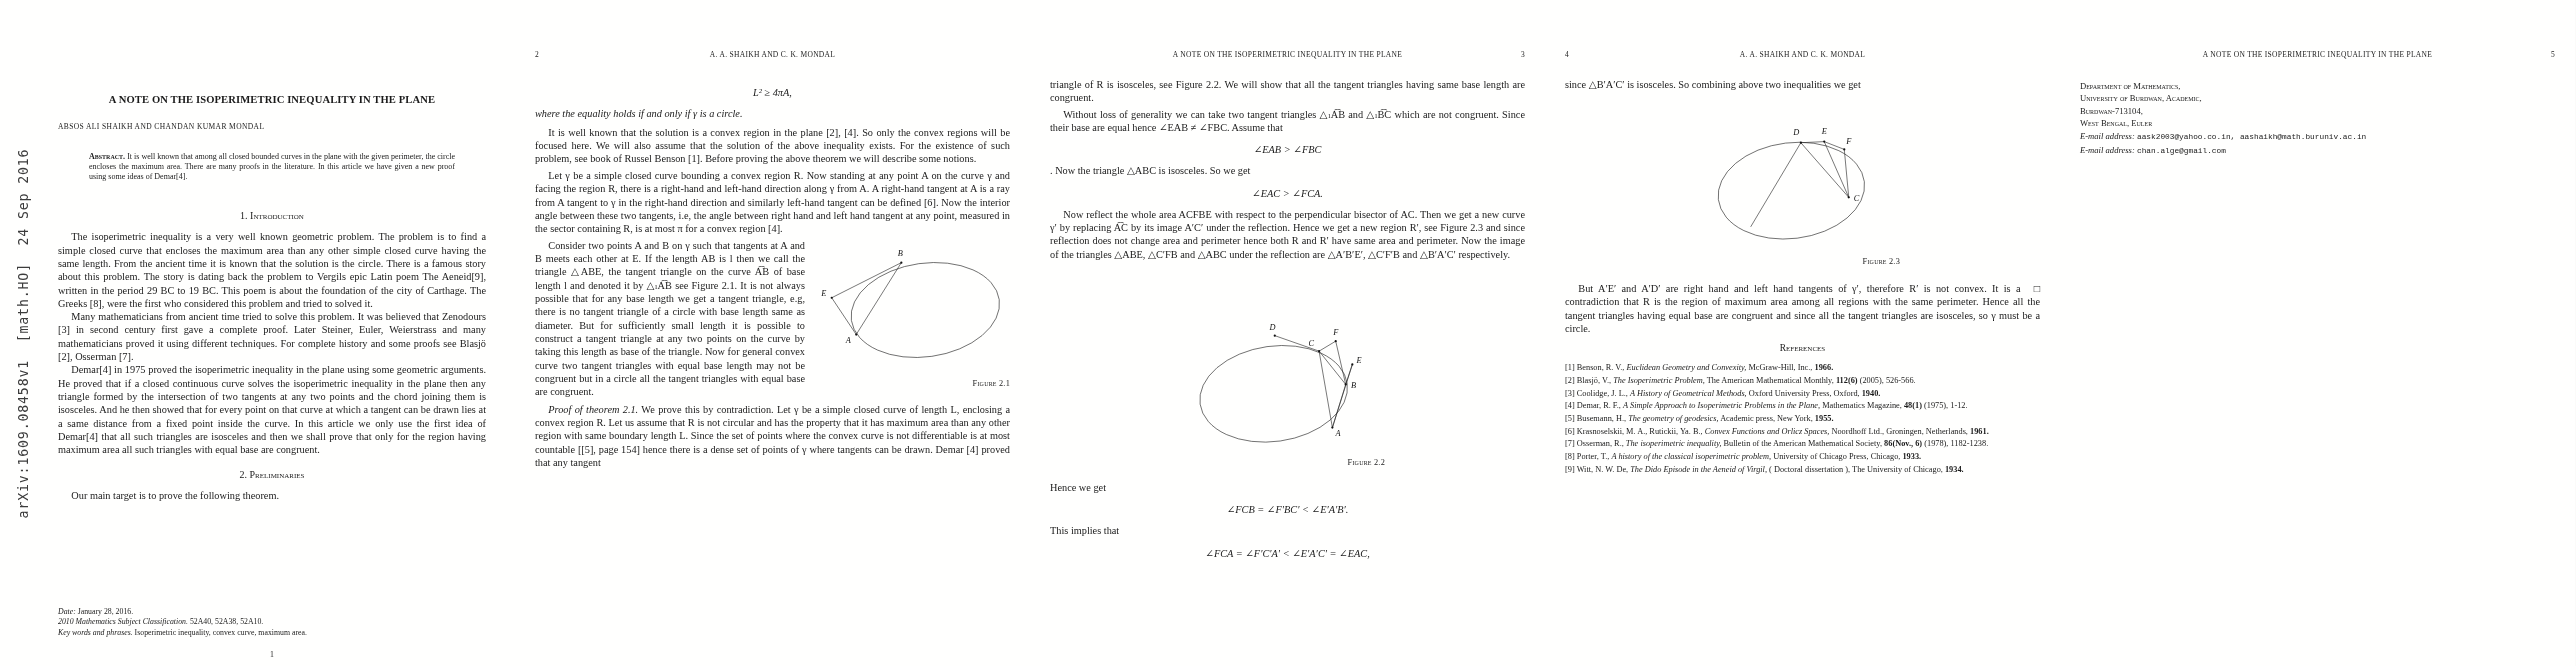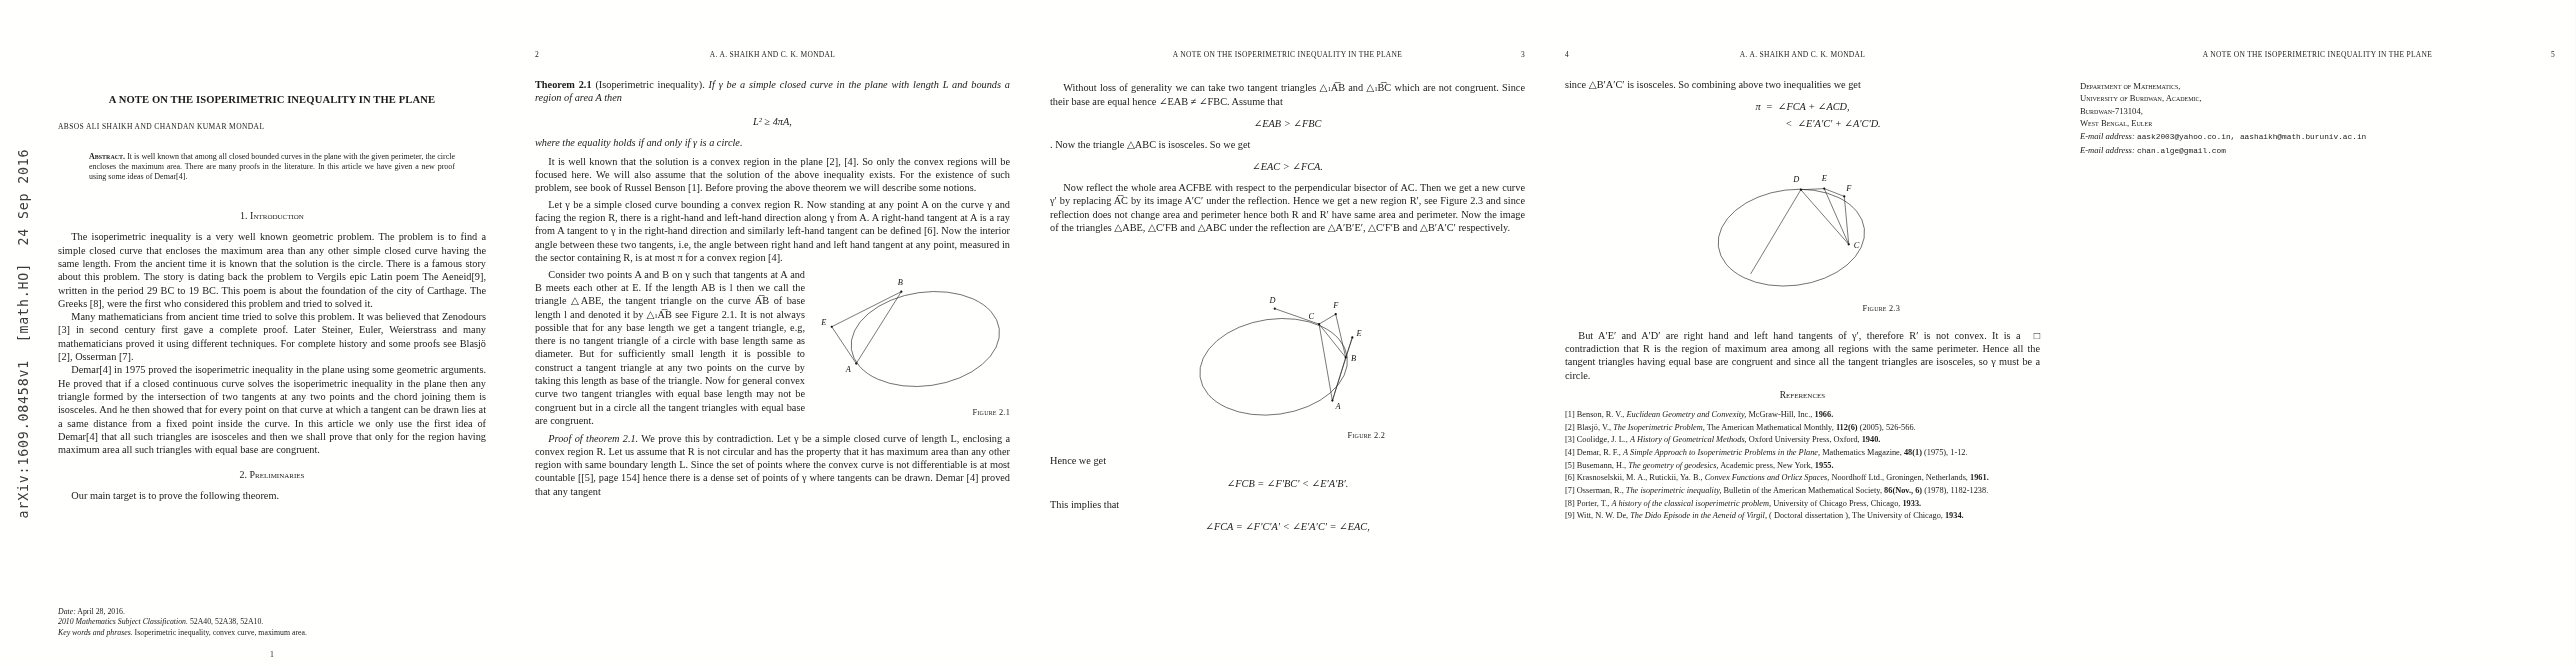--- a/index.html
+++ b/index.html
@@ -75,46 +75,41 @@
       </div>
       <div class="sechead">1. Introduction</div>
       <p class="body indent">The isoperimetric inequality is a very well known geometric problem. The problem is to find a simple closed curve that encloses the maximum area than any other simple closed curve having the same length. From the ancient time it is known that the solution is the circle. There is a famous story about this problem. The story is dating back the problem to Vergils epic Latin poem The Aeneid[9], written in the period 29 BC to 19 BC. This poem is about the foundation of the city of Carthage. The Greeks [8], were the first who considered this problem and tried to solved it.</p>
       <p class="body indent">Many mathematicians from ancient time tried to solve this problem. It was believed that Zenodours [3] in second century first gave a complete proof. Later Steiner, Euler, Weierstrass and many mathematicians proved it using different techniques. For complete history and some proofs see Blasjö [2], Osserman [7].</p>
       <p class="body indent">Demar[4] in 1975 proved the isoperimetric inequality in the plane using some geometric arguments. He proved that if a closed continuous curve solves the isoperimetric inequality in the plane then any triangle formed by the intersection of two tangents at any two points and the chord joining them is isosceles. And he then showed that for every point on that curve at which a tangent can be drawn lies at a same distance from a fixed point inside the curve. In this article we only use the first idea of Demar[4] that all such triangles are isosceles and then we shall prove that only for the region having maximum area all such triangles with equal base are congruent.</p>
       <div class="sechead">2. Preliminaries</div>
       <p class="body indent">Our main target is to prove the following theorem.</p>
       <div class="footnotes">
         <div>
           <span class="it">Date:</span>
-          <span>April 28, 2016.</span>
+          <span>January 28, 2016.</span>
         </div>
         <div>
           <span class="it">2010 Mathematics Subject Classification.</span>
           <span>52A40, 52A38, 52A10.</span>
         </div>
         <div>
           <span class="it">Key words and phrases.</span>
           <span>Isoperimetric inequality, convex curve, maximum area.</span>
         </div>
       </div>
       <div class="pageno">1</div>
     </div>
   </div>
 
   <div class="page pgn">
     <div class="col">
       <div class="runhead">
         <span class="hl">2</span>
         <span>A. A. SHAIKH AND C. K. MONDAL</span>
       </div>
-      <p class="body thm">
-        <span class="b">Theorem 2.1</span>
-        <span>(Isoperimetric inequality).</span>
-        <span class="it">If γ be a simple closed curve in the plane with length L and bounds a region of area A then</span>
-      </p>
       <div class="eq">L² ≥ 4πA,</div>
       <p class="body it">where the equality holds if and only if γ is a circle.</p>
       <p class="body indent" style="margin-top:5.6px">It is well known that the solution is a convex region in the plane [2], [4]. So only the convex regions will be focused here. We will also assume that the solution of the above inequality exists. For the existence of such problem, see book of Russel Benson [1]. Before proving the above theorem we will describe some notions.</p>
       <p class="body indent" style="margin-top:3.3px">Let γ be a simple closed curve bounding a convex region R. Now standing at any point A on the curve γ and facing the region R, there is a right-hand and left-hand direction along γ from A. A right-hand tangent at A is a ray from A tangent to γ in the right-hand direction and similarly left-hand tangent can be defined [6]. Now the interior angle between these two tangents, i.e, the angle between right hand and left hand tangent at any point, measured in the sector containing R, is at most π for a convex region [4].</p>
       <div style="margin-top:3.3px">
         <figure class="figfloat">
           <svg class="draw" width="195" height="131" viewBox="0 0 350 235">
             <g>
               <ellipse cx="198" cy="122" rx="134" ry="84" transform="rotate(-8 198 122)"></ellipse>
               <line x1="30" y1="100" x2="155" y2="37"></line>
@@ -138,20 +133,21 @@
       </p>
     </div>
   </div>
 
   <div class="page pgn">
     <div class="col">
       <div class="runhead">
         <span>A NOTE ON THE ISOPERIMETRIC INEQUALITY IN THE PLANE</span>
         <span class="hr">3</span>
       </div>
+      <p class="body">triangle of R is isosceles, see Figure 2.2. We will show that all the tangent triangles having same base length are congruent.</p>
       <p class="body indent" style="margin-top:3.3px">Without loss of generality we can take two tangent triangles △ₗA͡B and △ₗB͡C which are not congruent. Since their base are equal hence ∠EAB ≠ ∠FBC. Assume that</p>
       <div class="eq">∠EAB &gt; ∠FBC</div>
       <p class="body">. Now the triangle △ABC is isosceles. So we get</p>
       <div class="eq">∠EAC &gt; ∠FCA.</div>
       <p class="body indent">Now reflect the whole area ACFBE with respect to the perpendicular bisector of AC. Then we get a new curve γ′ by replacing A͡C by its image A′C′ under the reflection. Hence we get a new region R′, see Figure 2.3 and since reflection does not change area and perimeter hence both R and R′ have same area and perimeter. Now the image of the triangles △ABE, △C′FB and △ABC under the reflection are △A′B′E′, △C′F′B and △B′A′C′ respectively.</p>
       <figure class="figcenter fig-gap-top">
         <svg class="draw" width="195" height="133" viewBox="0 0 350 240">
           <g>
             <ellipse cx="150" cy="135" rx="134" ry="86" transform="rotate(-8 150 135)"></ellipse>
             <line x1="256" y1="196" x2="292" y2="82"></line>
@@ -185,24 +181,20 @@
     </div>
   </div>
 
   <div class="page pgn">
     <div class="col">
       <div class="runhead">
         <span class="hl">4</span>
         <span>A. A. SHAIKH AND C. K. MONDAL</span>
       </div>
       <p class="body">since △B′A′C′ is isosceles. So combining above two inequalities we get</p>
-      <div class="eqblock">
-        <div class="eq">π  =  ∠FCA + ∠ACD,</div>
-        <div class="eq eq-shift">&lt;  ∠E′A′C′ + ∠A′C′D.</div>
-      </div>
       <figure class="figcenter fig-gap-top-sm">
         <svg class="draw" width="195" height="145" viewBox="0 0 350 260">
           <g>
             <ellipse cx="155" cy="150" rx="132" ry="86" transform="rotate(-7 155 150)"></ellipse>
             <line x1="172" y1="64" x2="214" y2="62"></line>
             <line x1="214" y1="62" x2="250" y2="76"></line>
             <line x1="250" y1="76" x2="258" y2="162"></line>
             <line x1="214" y1="62" x2="258" y2="162"></line>
             <line x1="82" y1="215" x2="172" y2="64"></line>
             <line x1="172" y1="64" x2="258" y2="162"></line>

